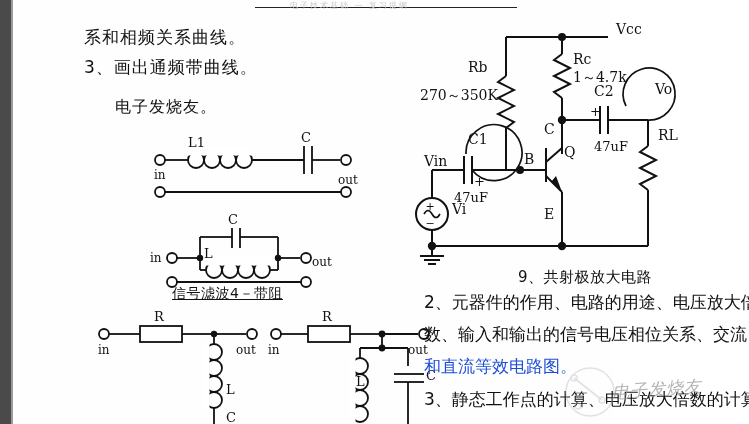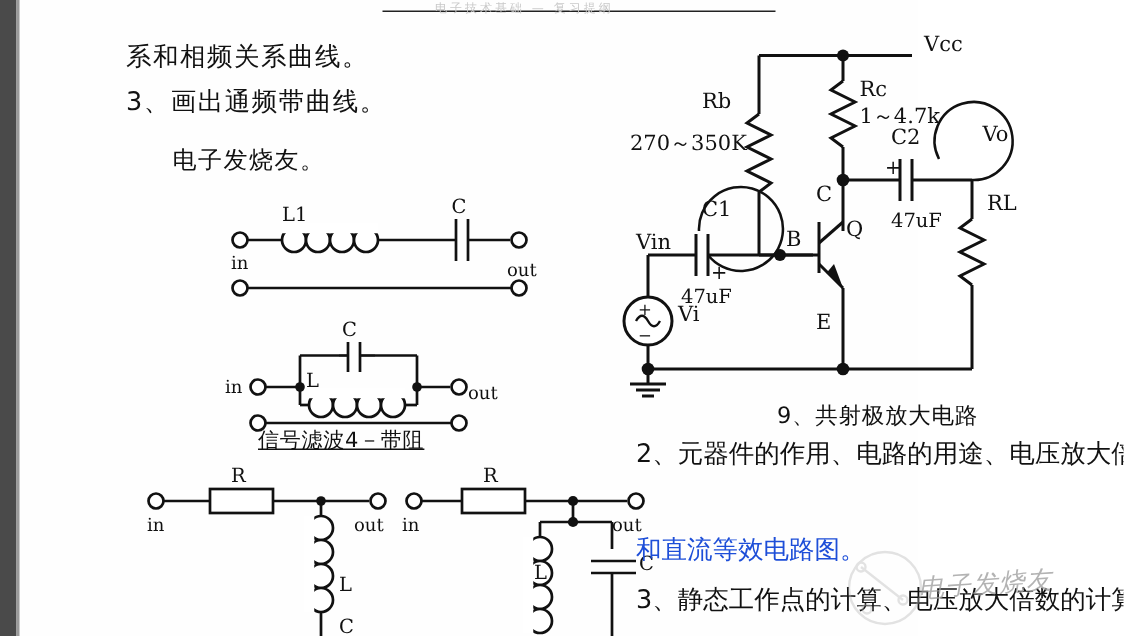--- a/index.html
+++ b/index.html
@@ -295,20 +295,21 @@
         <text x="152" y="133">Q</text>
         <text x="112" y="140">B</text>
         <text x="132" y="110">C</text>
         <text x="132" y="195">E</text>
       </g>
     </svg>
   </div>
 
   <div class="r-cap">9、共射极放大电路</div>
   <div class="r1">2、元器件的作用、电路的用途、电压放大倍</div>
+  <div class="r2">数、输入和输出的信号电压相位关系、交流</div>
   <div class="r3">和直流等效电路图。</div>
   <div class="r4">3、静态工作点的计算、电压放大倍数的计算。</div>
 
   <div class="wm">
     <svg width="190" height="56" viewBox="0 0 190 56">
       <g fill="none" stroke="#b5b5b5" stroke-width="1.6">
         <circle cx="34" cy="26" r="24"></circle>
         <line x1="18" y1="12" x2="46" y2="34"></line>
         <circle cx="18" cy="12" r="3"></circle>
         <circle cx="46" cy="34" r="3"></circle>

